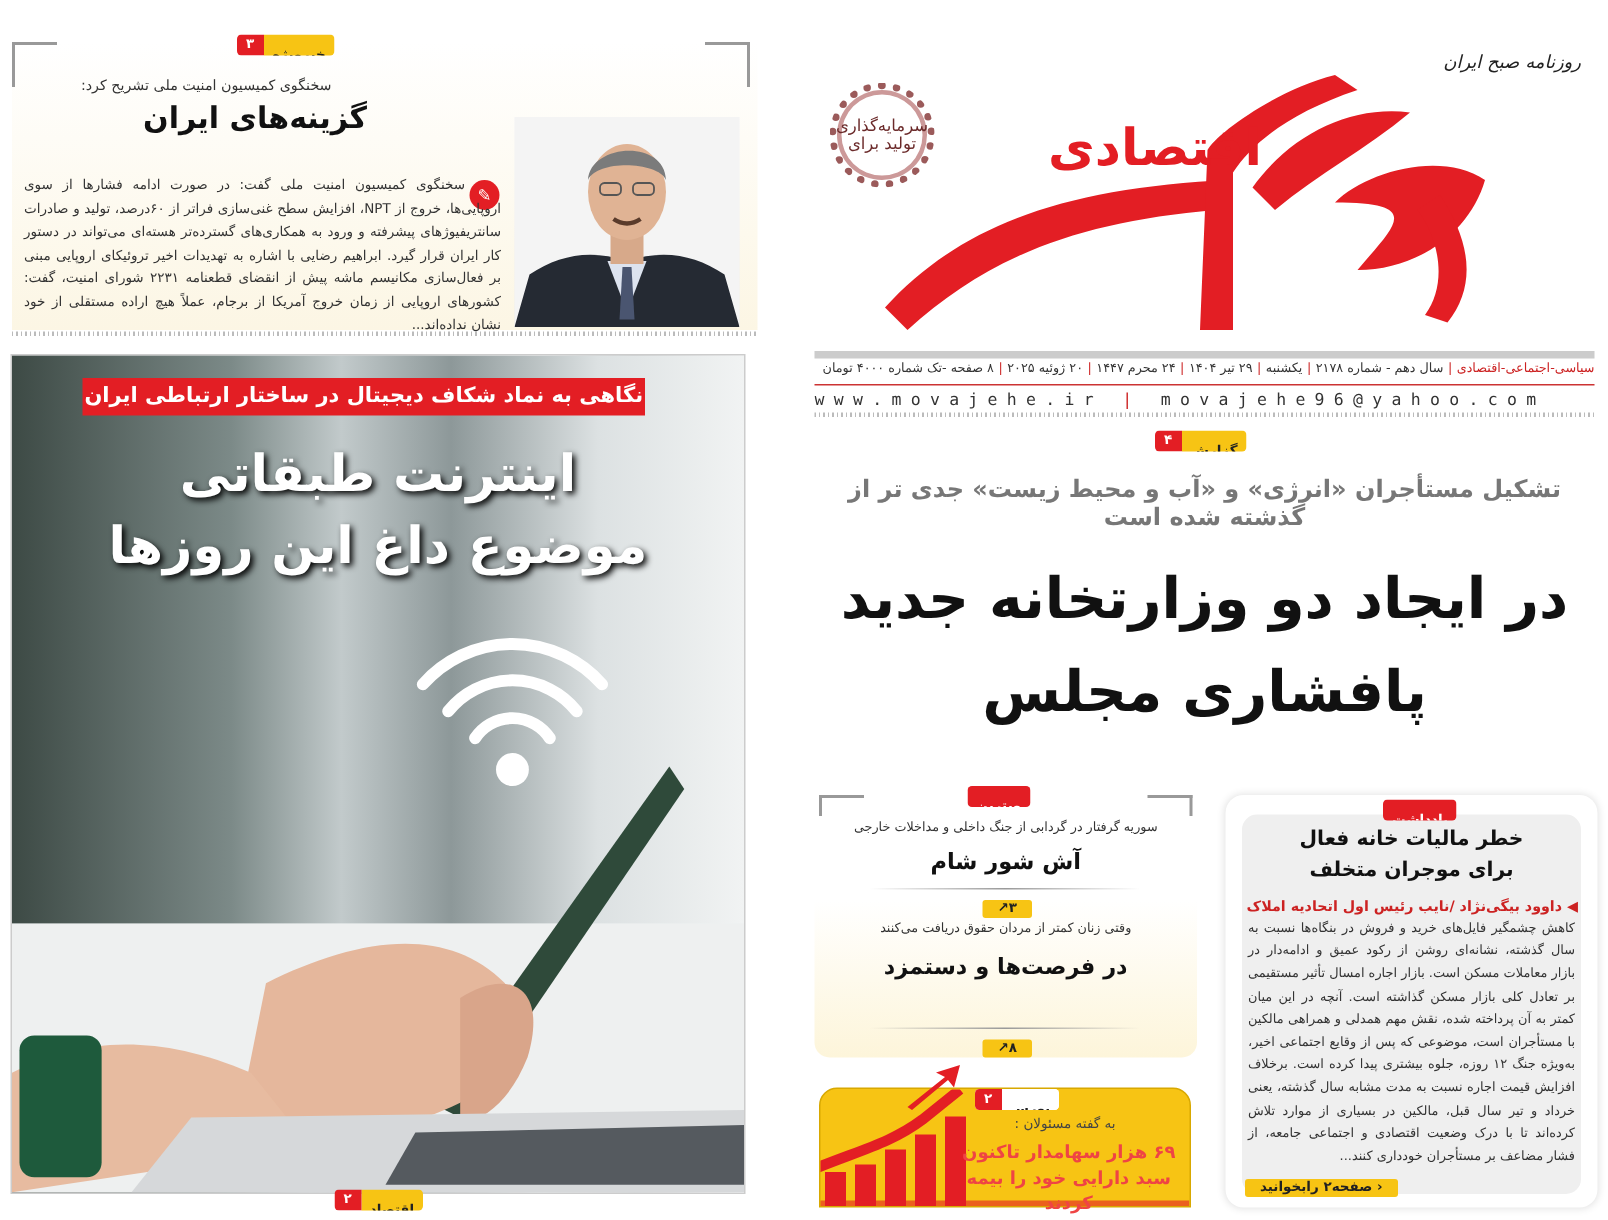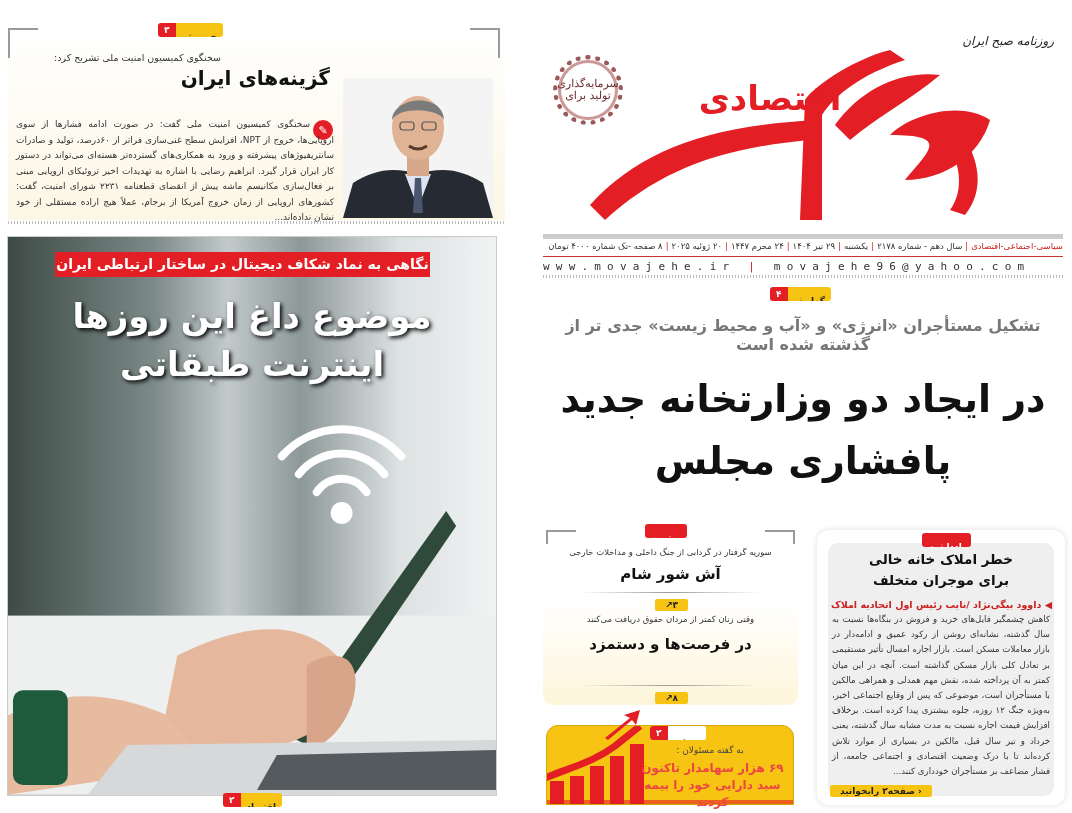--- a/index.html
+++ b/index.html
@@ -26,21 +26,21 @@
 
 #lead-tag{left:770px;top:287px}
 #lead-sub{left:543px;top:316px;width:520px;text-align:center;font-size:16px;font-weight:bold;color:#777}
 #lead-title{left:543px;top:368px;width:520px;text-align:center;font-size:38px;font-weight:bold;line-height:62px;color:#111}
 
 #tl-box{left:8px;top:28px;width:497px;height:192px;background:linear-gradient(#fff,#fcf6e4)}
 #tl-corner-l{left:8px;top:28px;width:30px;height:30px;border-left:2px solid #999;border-top:2px solid #999}
 #tl-corner-r{left:470px;top:28px;width:30px;height:30px;border-right:2px solid #999;border-top:2px solid #999}
 #tl-tag{left:158px;top:23px}
 #tl-kicker{left:10px;top:52px;width:255px;text-align:center;font-size:9.5px;color:#333}
-#tl-title{left:10px;top:66px;width:320px;font-size:20px;font-weight:bold;line-height:24px;color:#111}
+#tl-title{left:10px;top:66px;width:320px;text-align:center;font-size:20px;font-weight:bold;line-height:24px;color:#111}
 #tl-body{left:16px;top:117px;width:318px;font-size:9px;line-height:15.5px;text-align:justify;color:#333}
 #tl-icon{left:313px;top:120px;width:20px;height:20px;border-radius:50%;background:#e31e24;color:#fff;font-size:11px;display:flex;align-items:center;justify-content:center}
 #tl-photo{left:343px;top:78px;width:150px;height:140px;background:linear-gradient(180deg,#f7f7f7 0%,#eee 100%);overflow:hidden}
 #tl-dots{left:8px;top:221px;width:497px}
 
 #feat{left:7px;top:236px;width:490px;height:560px;overflow:hidden;background:linear-gradient(90deg,#3e4a44 0%,#6c7a76 25%,#b9c2c4 40%,#8f9a9a 55%,#dfe4e5 72%,#9ea6a8 85%,#e8ebec 100%);border:1px solid #ccc}
 #feat-kicker{left:55px;top:252px;width:375px;height:25px;background:#e31e24;color:#fff;font-size:14px;font-weight:bold;text-align:center;line-height:25px}
 #feat-title{left:7px;top:292px;width:490px;text-align:center;font-size:34px;font-weight:bold;line-height:48px;color:#fff;text-shadow:2px 2px 4px #000}
 #feat-tag{left:223px;top:793px}
 
@@ -148,22 +148,22 @@
   <path d="M440 275 L450 290 L300 510 L280 500 Z" fill="#2f4a3a"></path>
   <path d="M170 420 C230 390,290 380,330 420 C350 470,320 480,300 500 C260 520,200 530,150 520 Z" fill="#e5b79c"></path>
   <path d="M300 430 C330 410,360 420,345 470 C335 495,320 510,300 515 Z" fill="#d9a58a"></path>
   <path d="M0 480 C40 460,90 450,160 480 L200 530 L0 560 Z" fill="#e7bba0"></path>
   <rect x="5" y="455" width="55" height="95" rx="10" fill="#1e5a3c"></rect>
   <path d="M120 510 L490 505 L490 560 L80 560 Z" fill="#d6d8da"></path>
   <path d="M270 520 L490 515 L490 555 L250 555 Z" fill="#555a5f"></path>
 </svg>
 <div class="abs" id="feat-kicker">نگاهی به نماد شکاف دیجیتال در ساختار ارتباطی ایران</div>
 <div class="abs" id="feat-title">
+  <div>اینترنت طبقاتی</div>
   <div>موضوع داغ این روزها</div>
-  <div>اینترنت طبقاتی</div>
 </div>
 <div class="abs tag" id="feat-tag">
   <span class="t-label">اقتصاد</span>
   <span class="t-num">۲</span>
 </div>
 
 <div class="abs" id="mid-box"></div>
 <div class="abs" id="mid-corner-l"></div>
 <div class="abs" id="mid-corner-r"></div>
 <div class="abs tag red" id="mid-tag">
@@ -200,18 +200,18 @@
 </div>
 <div class="abs" id="bourse-kicker">به گفته مسئولان :</div>
 <div class="abs" id="bourse-title">۶۹ هزار سهامدار تاکنون سبد دارایی خود را بیمه کردند</div>
 
 <div class="abs" id="note-outer"></div>
 <div class="abs" id="note-inner"></div>
 <div class="abs tag red" id="note-tag">
   <span class="t-label">یادداشت</span>
 </div>
 <div class="abs" id="note-title">
-  <div>خطر املاک خانه خالی</div>
+  <div>خطر مالیات خانه فعال</div>
   <div>برای موجران متخلف</div>
 </div>
 <div class="abs" id="note-author">◀ داوود بیگی‌نژاد /نایب رئیس اول اتحادیه املاک</div>
 <div class="abs" id="note-body">کاهش چشمگیر فایل‌های خرید و فروش در بنگاه‌ها نسبت به سال گذشته، نشانه‌ای روشن از رکود عمیق و ادامه‌دار در بازار معاملات مسکن است. بازار اجاره امسال تأثیر مستقیمی بر تعادل کلی بازار مسکن گذاشته است. آنچه در این میان کمتر به آن پرداخته شده، نقش مهم همدلی و همراهی مالکین با مستأجران است، موضوعی که پس از وقایع اجتماعی اخیر، به‌ویژه جنگ ۱۲ روزه، جلوه بیشتری پیدا کرده است. برخلاف افزایش قیمت اجاره نسبت به مدت مشابه سال گذشته، یعنی خرداد و تیر سال قبل، مالکین در بسیاری از موارد تلاش کرده‌اند تا با درک وضعیت اقتصادی و اجتماعی جامعه، از فشار مضاعف بر مستأجران خودداری کنند...</div>
 <div class="abs" id="note-more"><span class="pageref">‹ صفحه۲ رابخوانید</span></div>
 
 </body></html>

